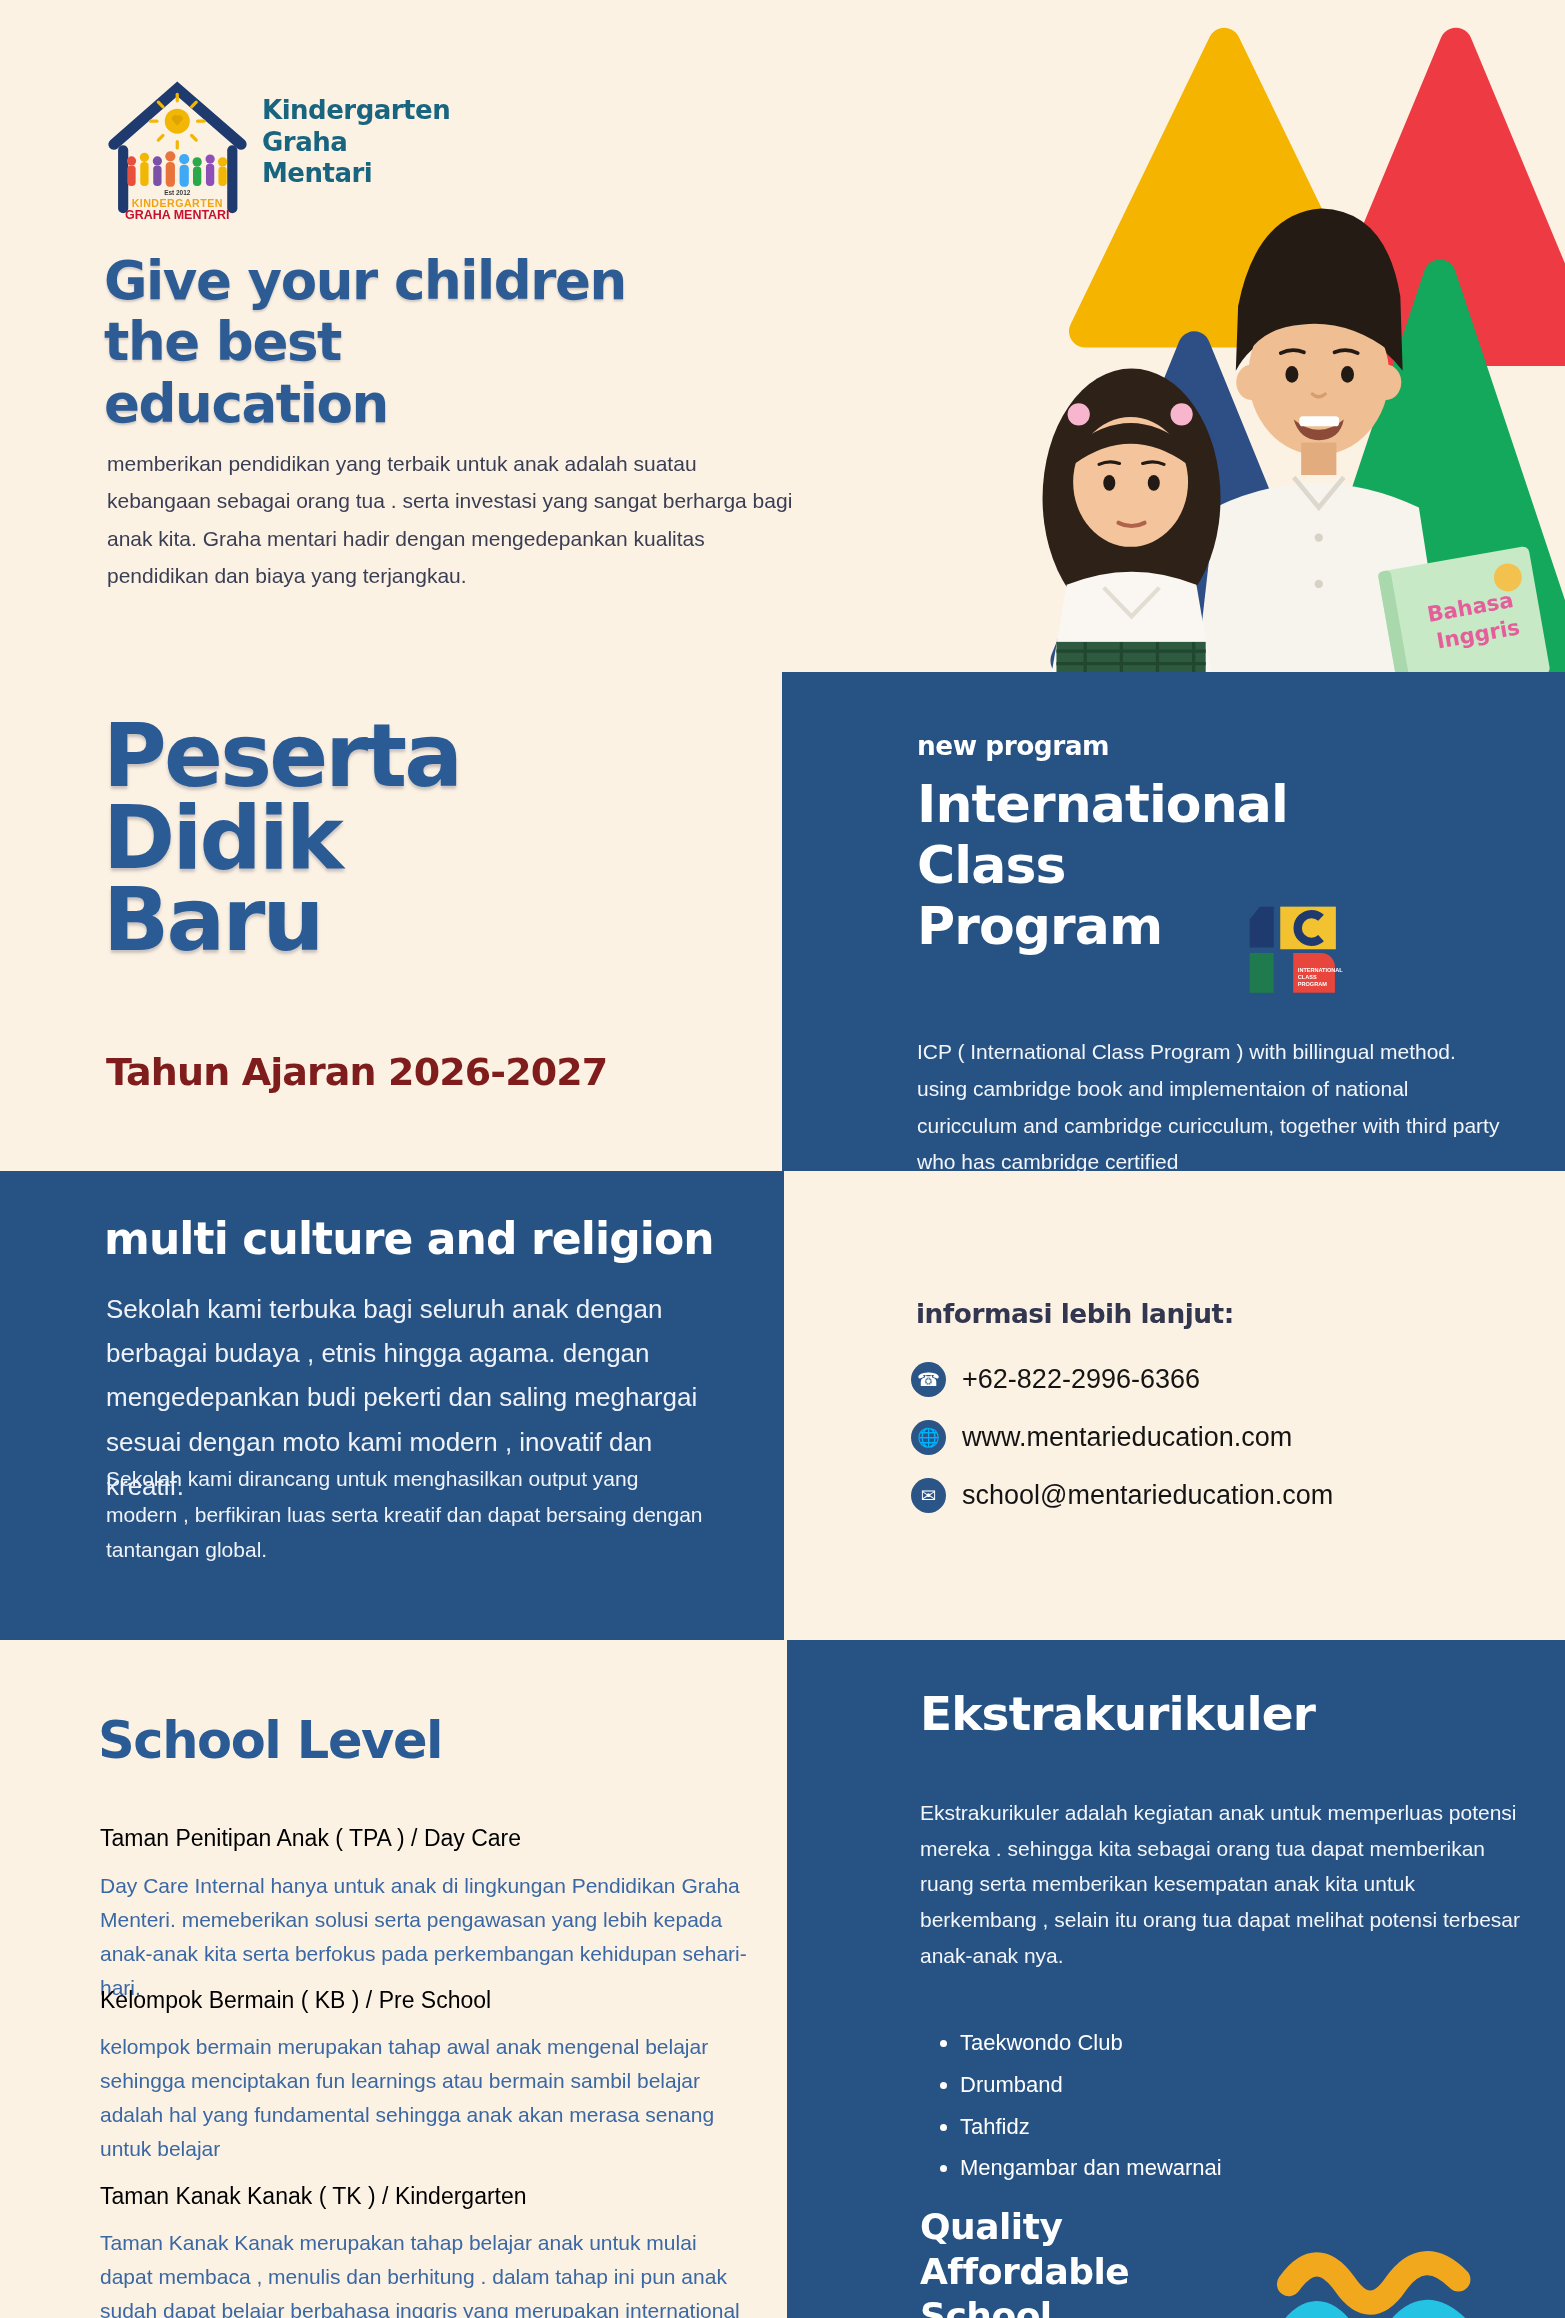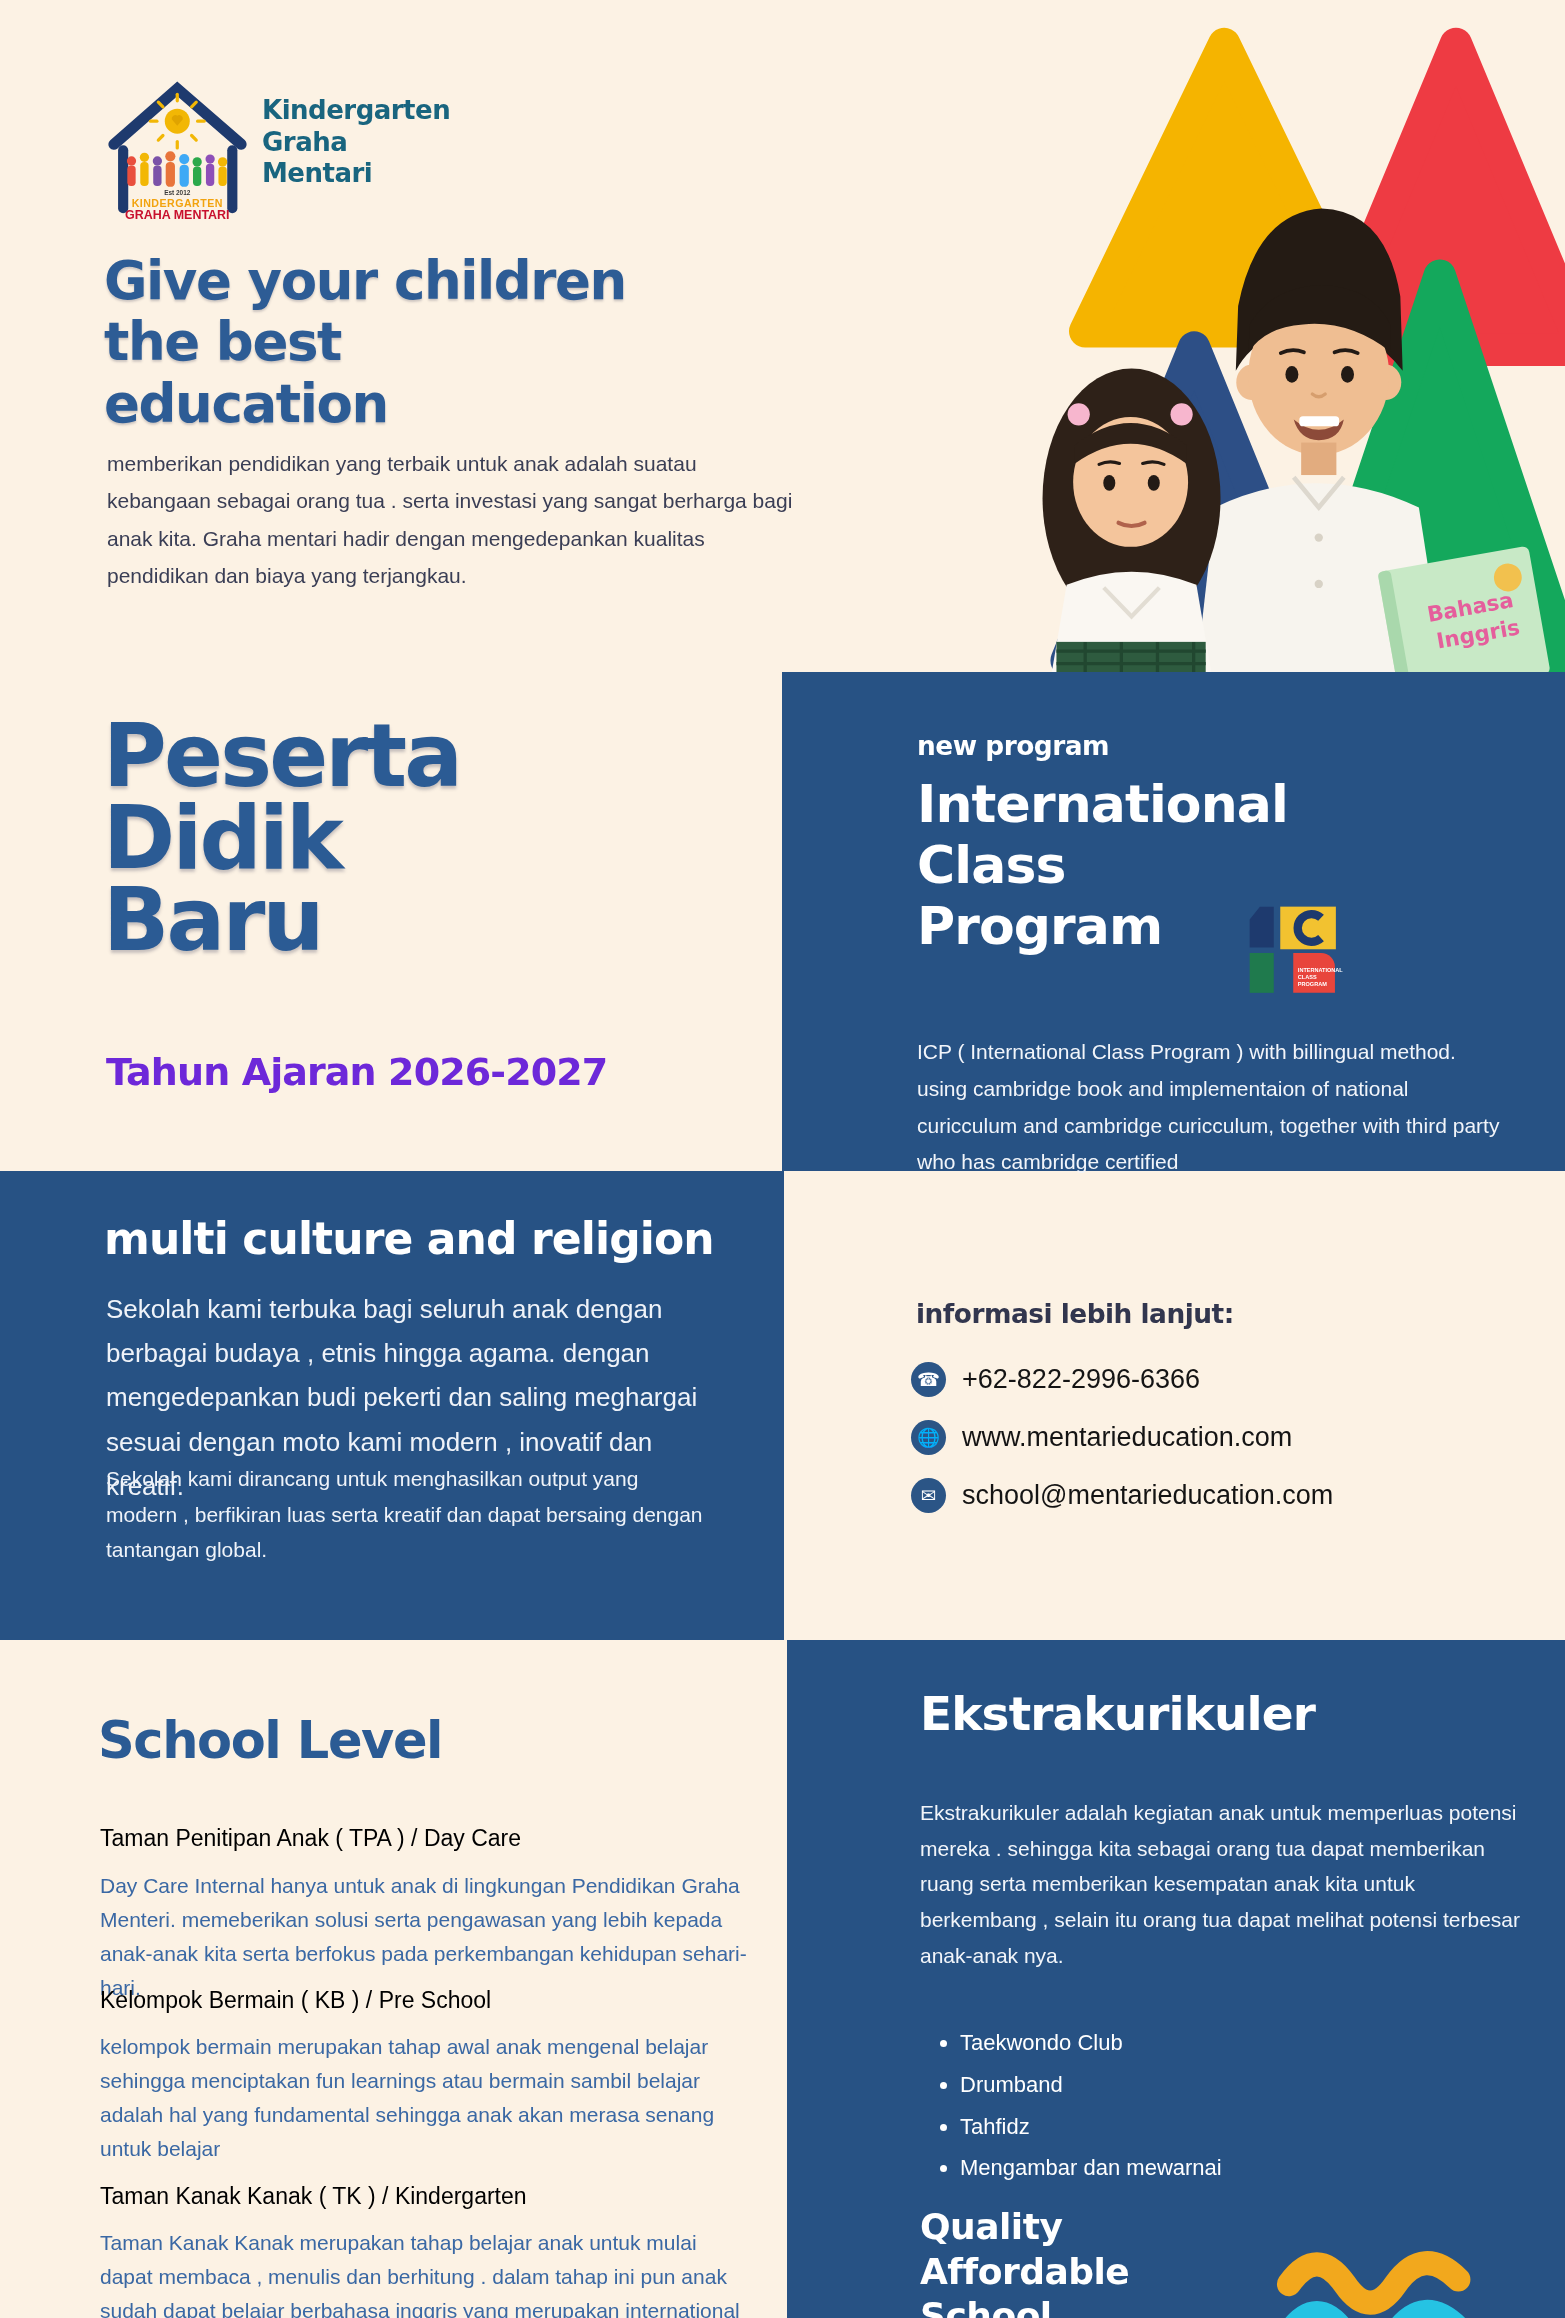--- a/index.html
+++ b/index.html
@@ -33,21 +33,21 @@
   
   #collage{left:997px;top:0;width:568px;height:672px;overflow:hidden;}
 
   
   #admission-title{
     left:103px;top:716px;font-size:87px;font-weight:800;line-height:.94;
     color:#2B5B94;font-family:"DejaVu Sans", sans-serif;letter-spacing:-2.8px;
     text-shadow:0 2.8px 3.2px rgba(40,40,70,.25);
   }
   #admission-subtitle{
-    left:106px;top:1050px;font-size:38px;font-weight:bold;color:#6d28d9;
+    left:106px;top:1050px;font-size:38px;font-weight:bold;color:#7f1d1d;
     font-family:"DejaVu Sans", sans-serif;letter-spacing:-0.9px;
   }
 
   
   .bluebox{background:#275284;}
   #icp-box{left:782px;top:672px;width:783px;height:499px;}
   #multiculture-box{left:0;top:1171px;width:784px;height:469px;}
   #extra-box{left:787px;top:1640px;width:778px;height:732px;}
 
   #icp-tag{left:917px;top:730px;font-size:26.4px;font-weight:bold;color:#FFFFFF;

